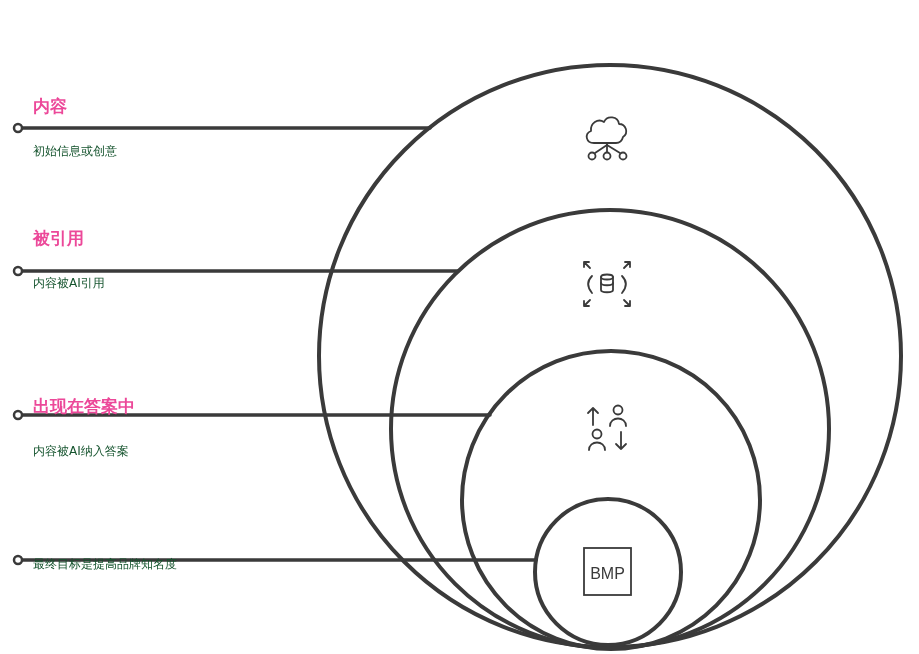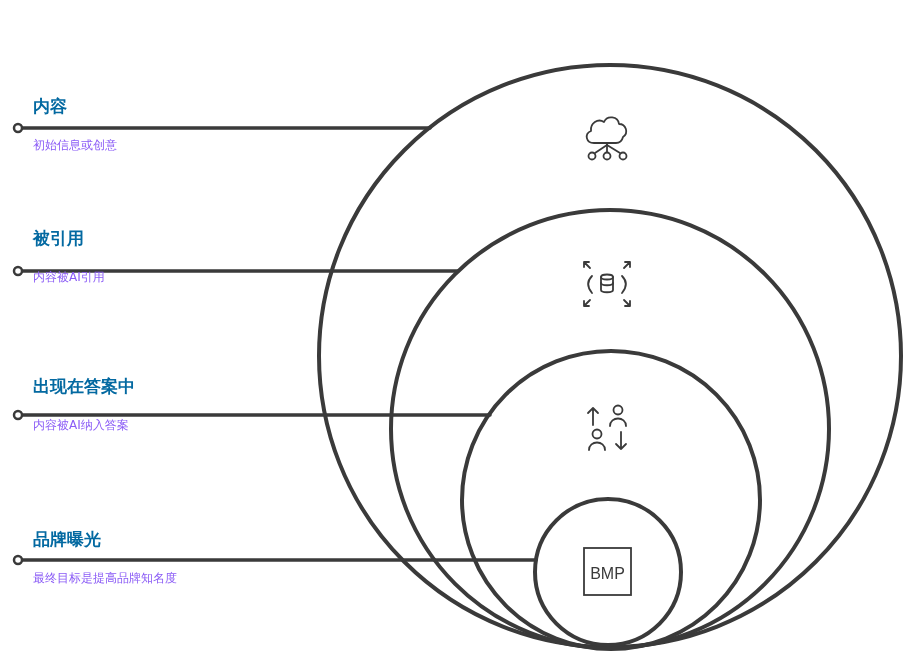--- a/index.html
+++ b/index.html
@@ -1,21 +1,21 @@
 <!DOCTYPE html>
 <html><head>
 <meta charset="utf-8">
 <style>
   html, body { margin: 0; padding: 0; background: #ffffff; }
   body { width: 919px; height: 654px; position: relative; overflow: hidden;
          font-family: "DejaVu Sans", "Liberation Sans", sans-serif; color: #3a3a3a; }
   svg.stage { position: absolute; left: 0; top: 0; }
   .label { position: absolute; left: 33px; }
-  .label .title { font-size: 17px; font-weight: bold; color: #0369a1; line-height: 20px; }
-  .label .desc { font-size: 12px; color: #8b5cf6; line-height: 14px; margin-top: 22px; }
+  .label .title { font-size: 17px; font-weight: bold; color: #ec4899; line-height: 20px; }
+  .label .desc { font-size: 12px; color: #14532d; line-height: 14px; margin-top: 28px; }
 </style>
 </head>
 <body>
 
 <svg class="stage" width="919" height="654" viewBox="0 0 919 654">
   <g fill="none" stroke="#3a3a3a" stroke-width="4" stroke-linecap="round">
 
     <circle cx="610" cy="356" r="291"></circle>
     <circle cx="610" cy="429" r="219"></circle>
     <circle cx="611" cy="500" r="149"></circle>
@@ -74,21 +74,20 @@
 <div class="label" style="top:96px;">
   <div class="title">内容</div>
   <div class="desc">初始信息或创意</div>
 </div>
 
 <div class="label" style="top:228px;">
   <div class="title">被引用</div>
   <div class="desc">内容被AI引用</div>
 </div>
 
-<div class="label" style="top:376px;">
+<div class="label" style="top:396px;">
   <div class="title">出现在答案中</div>
   <div class="desc">内容被AI纳入答案</div>
 </div>
 
 <div class="label" style="top:529px;">
-  <div class="title">品牌曝光</div>
   <div class="desc">最终目标是提高品牌知名度</div>
 </div>
 
 </body></html>

